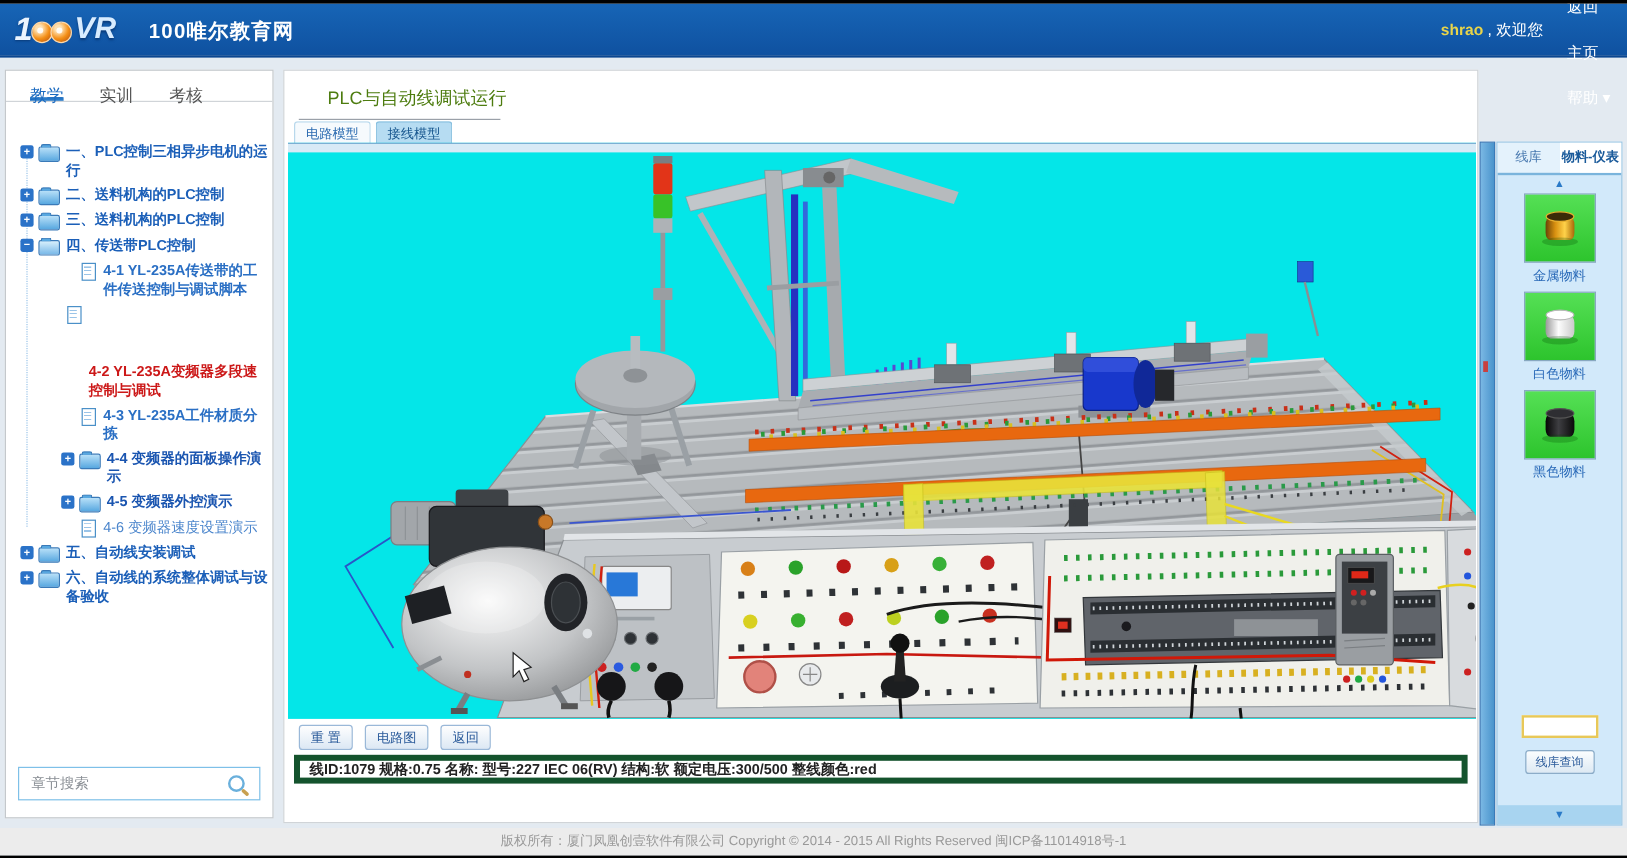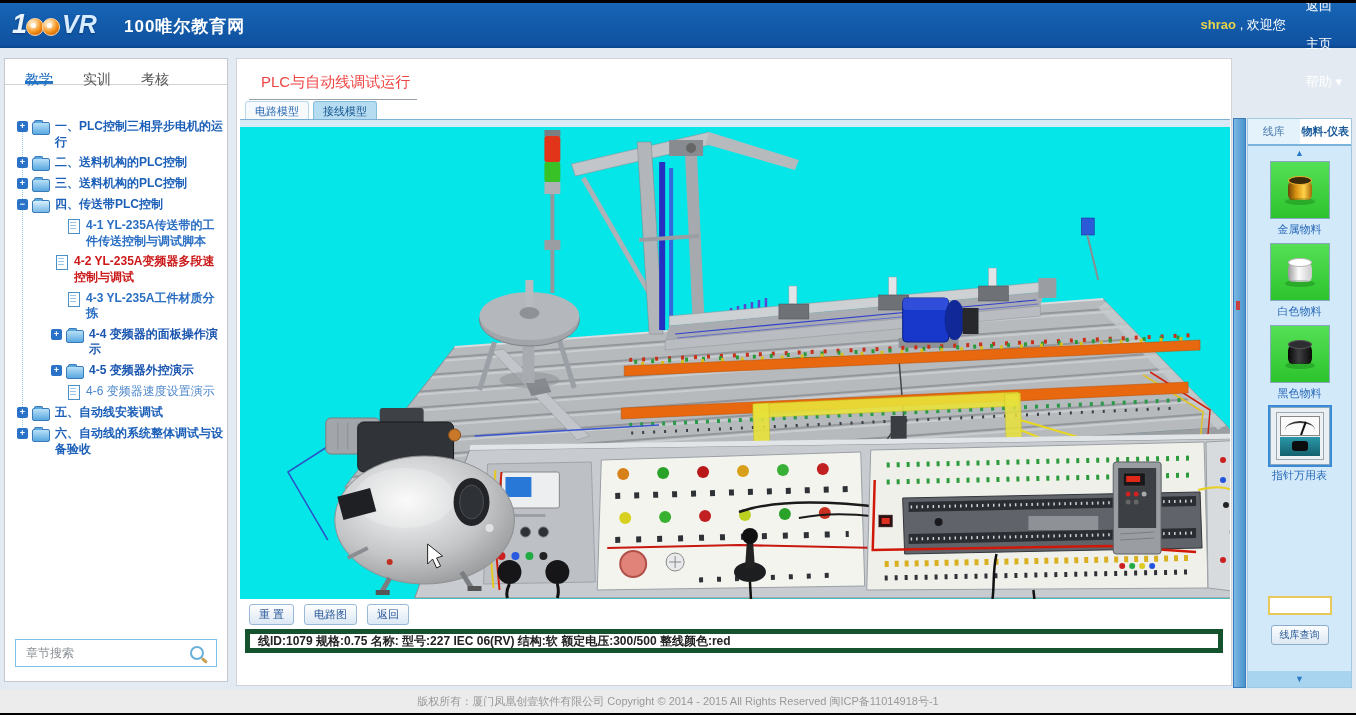--- a/index.html
+++ b/index.html
@@ -33,32 +33,32 @@
   .tico{flex:none;position:relative;}
   .tico.folder,.tico.folder-open{width:16px;height:11px;background:linear-gradient(#b8e0f8,#58a8e0);border:1px solid #3a7ab8;border-radius:2px;margin:3px 5px 0 0;}
   .tico.folder::before,.tico.folder-open::before{content:"";position:absolute;top:-3px;left:1px;width:7px;height:2px;background:#58a8e0;border:1px solid #3a7ab8;border-bottom:none;border-radius:2px 2px 0 0;}
   .tico.folder-open{background:linear-gradient(#d8f0fc,#78b8e8);}
   .tico.doc{width:10px;height:13px;background:#fff;border:1px solid #4a90c8;margin:1px 6px 0 2px;}
   .tico.doc::before{content:"";position:absolute;left:1px;top:2px;width:6px;height:8px;background:repeating-linear-gradient(#9ac4e8 0 1px,transparent 1px 3px);}
   .tlabel{font-size:12px;font-weight:bold;color:#1b5fb8;}
   .trow.sub,.trow.subfolder,.trow.sublight{margin-left:34px;}
   .trow.sub .tlabel{color:#2a6fc4;}
   .trow.selected{margin-left:22px;}
-  .trow.selected .tlabel{color:#cc1818;}
+  .trow.selected .tlabel{color:#cc1818;margin-top:48px;}
   .trow.subfolder .tlabel{color:#1a55b0;}
   .trow.sublight .tlabel{color:#4a85cc;font-weight:normal;}
   .search-wrap{position:absolute;left:10px;right:10px;bottom:14px;height:28px;border:1px solid #7ec0e8;background:#fff;display:flex;align-items:center;padding:0 8px;box-sizing:border-box;}
   .search-input{flex:1;border:none;outline:none;font-size:12px;color:#666;font-family:"Liberation Sans",sans-serif;}
   .search-input::placeholder{color:#8a8f95;}
   .lens{width:10px;height:10px;border:2px solid #6ab0dc;border-radius:50%;position:relative;margin-right:4px;cursor:pointer;flex:none;}
   .lens::after{content:"";position:absolute;width:7px;height:2.5px;background:#c8a050;transform:rotate(40deg);right:-6px;bottom:-3px;border-radius:2px;}
 
   
   .main{position:absolute;left:236px;top:58px;width:996px;height:628px;background:#fff;border:1px solid #d0d4d8;box-sizing:border-box;}
-  .page-title{position:absolute;left:24px;top:14px;font-size:15px;color:#ef4444;}
+  .page-title{position:absolute;left:36px;top:14px;font-size:15px;color:#4d7c0f;}
   .title-rule{position:absolute;left:12px;top:40px;width:168px;border-bottom:1px solid #9aa0a8;}
   .model-tabs{position:absolute;left:8px;top:42px;display:flex;}
   .mtab{font-size:11px;color:#2a6ab0;padding:2px 9px 3px;border:1px solid #b8d8ec;border-bottom:none;background:#f6fafd;border-radius:3px 3px 0 0;margin-right:4px;cursor:pointer;white-space:nowrap;}
   .mtab.active{background:#b6dcf2;border-color:#86bede;color:#17568e;}
   .viewport{position:absolute;left:3px;top:60px;width:990px;height:479px;background:#04e6e8;border-top:1px solid #7ab0d4;overflow:hidden;cursor:default;}
   .action-row{position:absolute;left:12px;top:545px;display:flex;gap:10px;}
   .abtn{font-size:11px;color:#2a5a9a;background:linear-gradient(#fefefe,#dce8f4);border:1px solid #9ab8d8;border-radius:3px;padding:2px 9px;cursor:pointer;white-space:nowrap;font-family:"Liberation Sans",sans-serif;}
   .status{position:absolute;left:8px;right:8px;top:570px;height:24px;border:5px solid #14532d;background:#fff;display:flex;align-items:center;padding:0 8px;font-size:12px;font-weight:bold;color:#222;white-space:nowrap;overflow:hidden;box-sizing:border-box;}
 
   
@@ -509,31 +509,20 @@
             <div class="cyl white"></div>
           </div>
           <div class="rlabel">白色物料</div>
         </div>
         <div class="rtile">
           <div class="rimg">
             <div class="cyl black"></div>
           </div>
           <div class="rlabel">黑色物料</div>
         </div>
-        <div class="rtile">
-          <div class="rimg light selected">
-            <div class="amm">
-              <div class="amm-dial">
-                <div class="amm-needle"></div>
-              </div>
-              <div class="amm-base"></div>
-            </div>
-          </div>
-          <div class="rlabel">指针万用表</div>
-        </div>
       </div>
     <input class="rp-input" value="" style="">
     <button class="rp-query">线库查询</button>
     <div class="rp-down">▼</div>
   </div>
 
   <div class="footer">版权所有：厦门凤凰创壹软件有限公司   Copyright © 2014 - 2015   All Rights Reserved 闽ICP备11014918号-1</div>
   <div class="bar-black-bottom"></div>
 </div>
 

